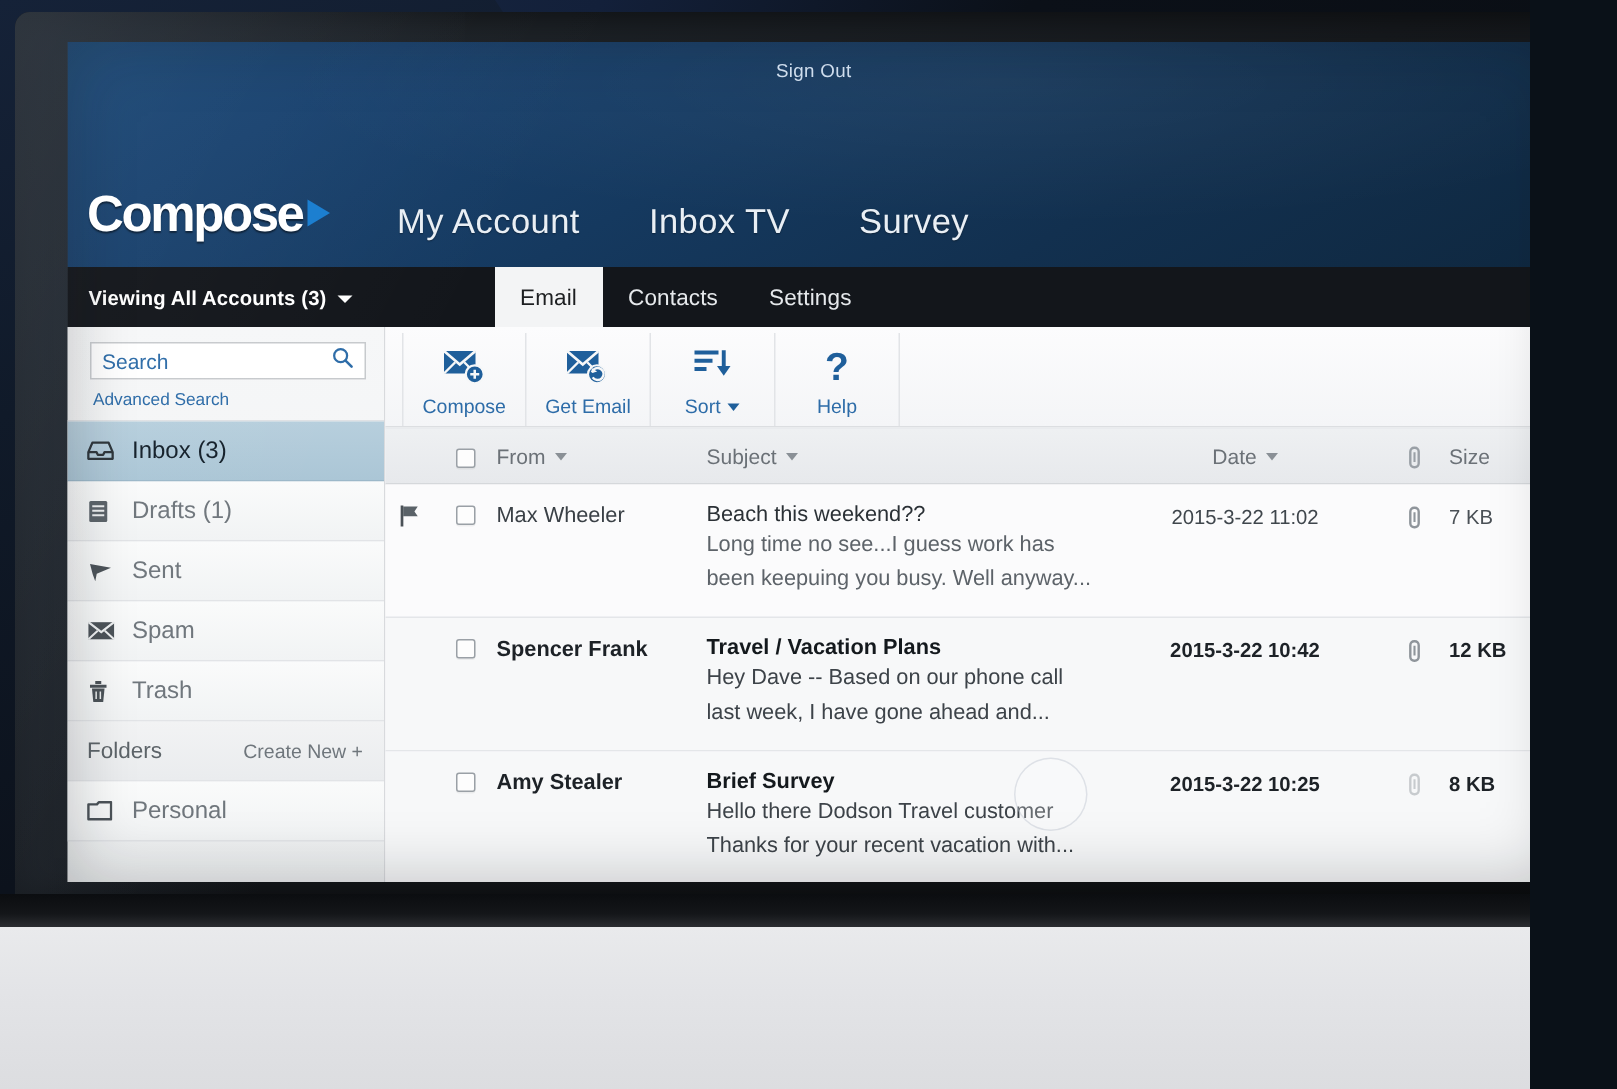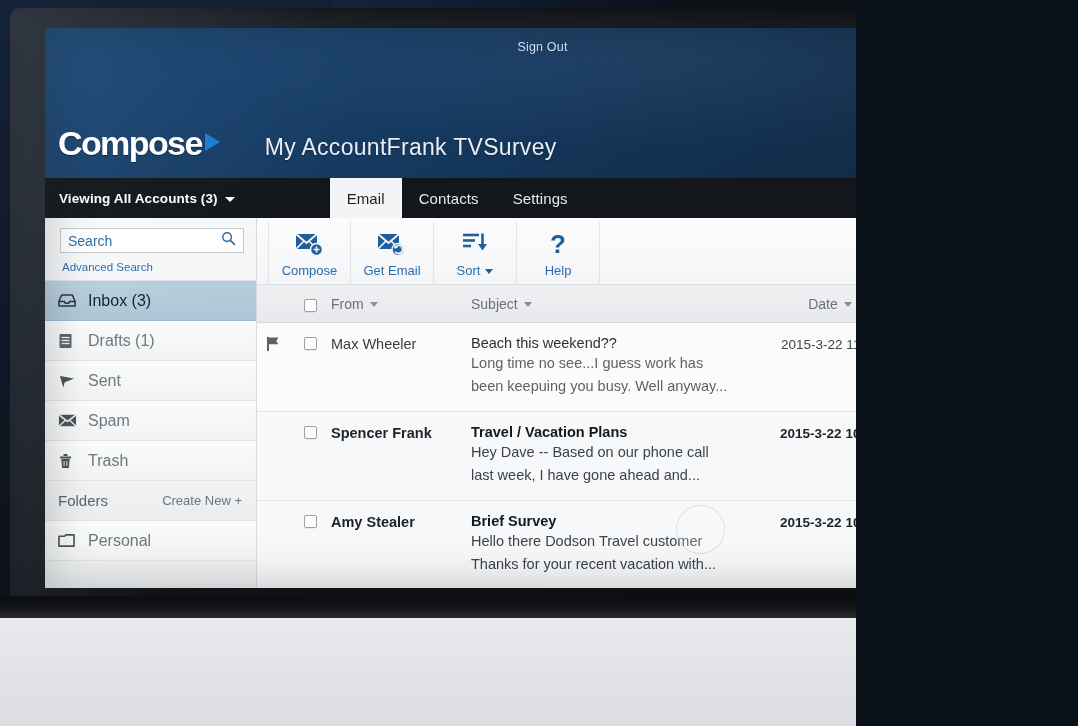--- a/index.html
+++ b/index.html
@@ -3,21 +3,21 @@
 <meta charset="utf-8">
 <style>
   * { margin:0; padding:0; box-sizing:border-box; }
   html,body { width:1078px; height:726px; overflow:hidden; }
   body {
     font-family:"Liberation Sans", sans-serif;
     background:#0a1118;
   }
 
   
-  #stage { position:relative; width:856px; height:726px; overflow:hidden; }
+  #stage { position:relative; width:1020px; height:726px; overflow:hidden; }
 
   .backdrop-dark {
     position:absolute; left:0; top:0; width:1078px; height:600px;
     background:linear-gradient(160deg,#152238 0%,#101a29 28%,#0c121c 60%,#090d14 100%);
   }
   .backdrop-diag {
     position:absolute; left:0; top:0; width:1078px; height:120px;
     background:linear-gradient(120deg,#1a2b44 0%,#13203a 35%,#0b1018 60%,#0a0e14 100%);
     clip-path:polygon(0 0, 1078px 0, 1078px 90px, 390px 90px, 330px 0);
   }
@@ -70,21 +70,21 @@
     margin-left:13px; display:flex; align-items:center;
     font-size:34px; font-weight:bold; letter-spacing:-1.6px;
     color:#ffffff; line-height:1;
     text-shadow:0 1px 1px rgba(0,0,0,.45);
   }
   .logo-tri {
     width:0;height:0;border-left:15px solid #1c7fd0;
     border-top:9px solid transparent;border-bottom:9px solid transparent;
     margin-left:3px; margin-bottom:2px;
   }
-  .navlinks { display:flex; margin-left:45px; }
+  .navlinks { display:flex; margin-left:45px; gap:46px; }
   .navlink {
     color:#e9eff5; font-size:23px; font-weight:300; letter-spacing:.3px;
     text-shadow:0 1px 1px rgba(0,0,0,.35); cursor:pointer; line-height:1.15;
   }
 
   
   .accountbar {
     position:relative; height:40px; background:#13161b;
     display:flex; align-items:stretch;
   }
@@ -250,21 +250,21 @@
 
     <div class="topnav">
       <div class="signout">Sign Out</div>
       <div class="navrow">
         <div class="logo">
           <span>Compose</span>
           <span class="logo-tri"></span>
         </div>
         <div class="navlinks">
           <div class="navlink">My Account</div>
-          <div class="navlink">Frank TV</div>
+          <div class="navlink">Inbox TV</div>
           <div class="navlink">Survey</div>
         </div>
       </div>
     </div>
 
     <div class="accountbar">
       <div class="viewing">
         <span>Viewing All Accounts (3)</span>
         <span class="caret-d"></span>
       </div>

